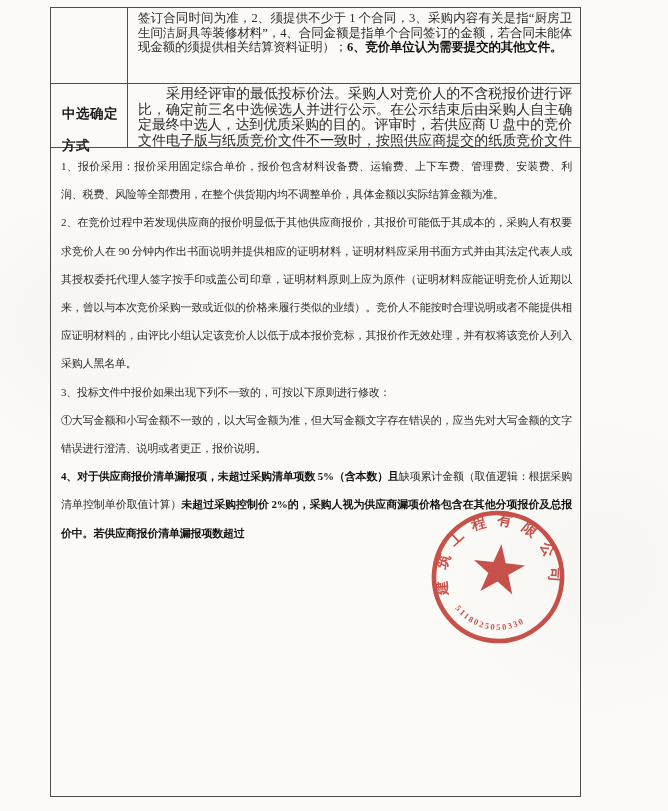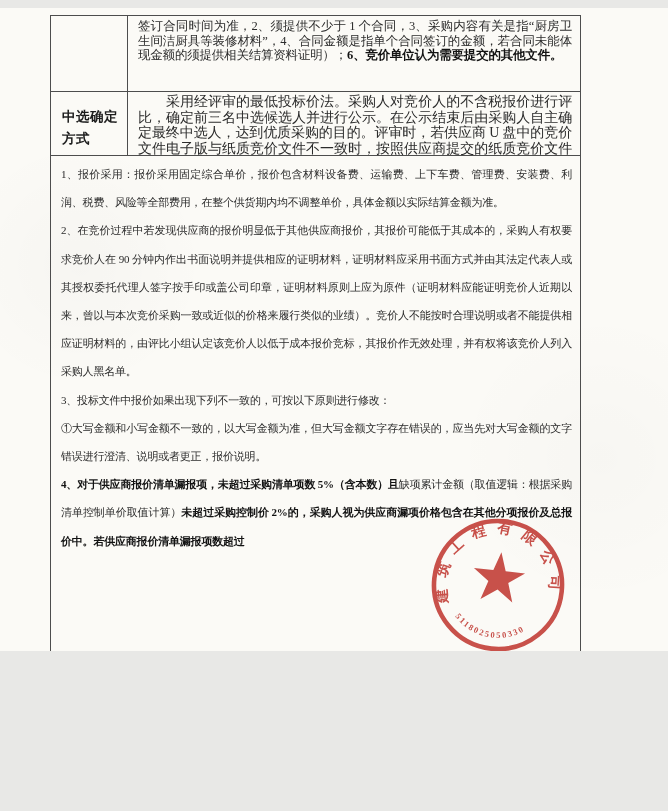--- a/index.html
+++ b/index.html
@@ -1,38 +1,38 @@
 <!DOCTYPE html>
 <html><head>
 <meta charset="utf-8">
 <style>
   html,body{margin:0;padding:0;background:#e8e8e6;}
   .page{
-    position:relative;width:668px;height:643px;margin:8px auto;
+    position:relative;width:668px;height:811px;margin:0 auto;
     background:#fbfaf6;
     background-image:
       radial-gradient(circle at 12% 40%, rgba(0,0,0,0.02), transparent 18%),
       radial-gradient(circle at 90% 70%, rgba(0,0,0,0.015), transparent 20%);
     overflow:hidden;
     font-family:"Liberation Serif","DejaVu Serif",serif;
     color:#2b2b2b;
   }
   .doc-table{
     position:absolute;left:50px;top:7px;width:531px;
     border:1.6px solid #4d4d4d;border-bottom:none;
     box-sizing:border-box;
   }
   .t-row{display:flex;border-bottom:1.6px solid #4d4d4d;box-sizing:border-box;}
   .t-row.r1{height:76px;}
   .t-row.r2{height:64px;}
   .t-row.r3{height:649px;}
   .label-cell{
     width:77px;flex:0 0 77px;border-right:1.6px solid #4d4d4d;
     box-sizing:border-box;font-weight:bold;font-size:13.5px;color:#1d1d1d;
-    padding:4px 2px 0 11px;line-height:22px;letter-spacing:0.5px;
+    padding:4px 2px 0 11px;line-height:32px;letter-spacing:0.5px;
   }
   .r2 .label-cell{padding-top:14px;}
   .r3 .label-cell{padding-top:9px;}
   .content-cell{
     flex:1;box-sizing:border-box;overflow:hidden;
     padding:2px 8px 0 10px;
     word-break:break-all;text-align:justify;
   }
   .r1 .content-cell{font-size:12.5px;line-height:14.6px;letter-spacing:-0.2px;padding-top:3px;}
   .r2 .content-cell{font-size:14px;line-height:15.6px;letter-spacing:-0.2px;padding-top:2px;}

